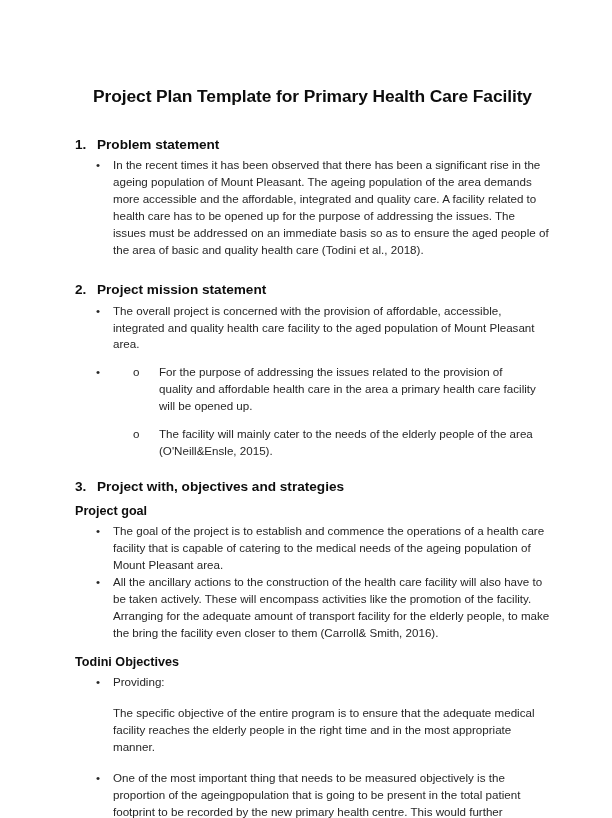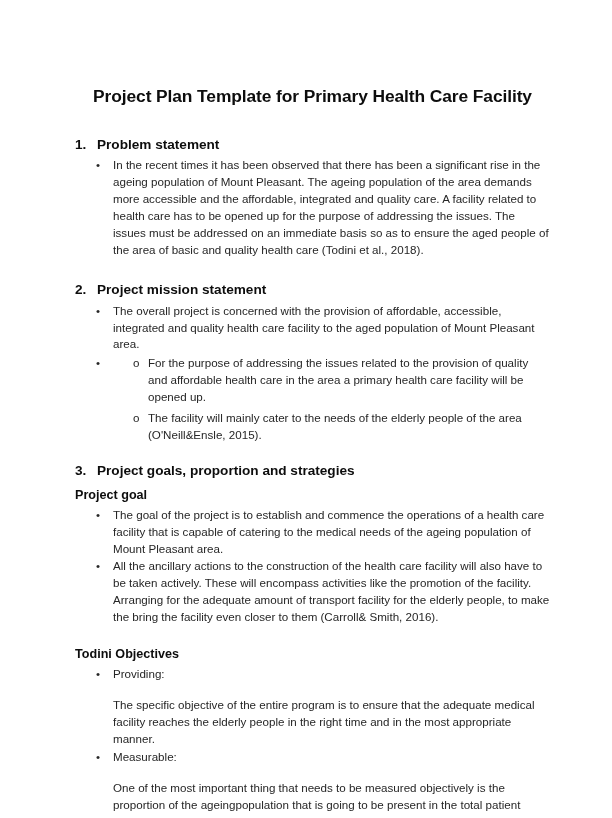--- a/index.html
+++ b/index.html
@@ -114,31 +114,31 @@
   }
   .subbullet-item > .marker {
     position: absolute;
     left: 20px;
     top: 0;
     font-size: 11.6px;
     line-height: 1.46;
     color: #262626;
   }
   .subbullet-item p {
-    margin: 0;
+    margin: 11px;
   }
 
   .section-block {
     margin-bottom: 22px;
   }
   .section-block.tight {
     margin-bottom: 18px;
   }
   .goal-block {
-    margin-bottom: 20px;
+    margin-bottom: 12px;
   }
   .objectives-block {
     margin-bottom: 0;
   }
   .section-heading.sec3 {
     margin-bottom: 7px;
   }
 </style>
 </head>
 <body>
@@ -183,21 +183,21 @@
               <p>The facility will mainly cater to the needs of the elderly people of the area (O'Neill&amp;Ensle, 2015).</p>
             </li>
           </ul>
         </li>
       </ul>
     </div>
 
     <div class="section-block objectives-block">
       <div class="section-heading sec3">
         <span class="num">3.</span>
-        <span class="htext">Project goals, proportion and strategies</span>
+        <span class="htext">Project with, objectives and strategies</span>
       </div>
 
       <div class="goal-block">
         <div class="sub-heading">Project goal</div>
         <ul class="bullets">
           <li class="bullet-item">
             <span class="marker">•</span>
             <p>The goal of the project is to establish and commence the operations of a health care facility that is capable of catering to the medical needs of the ageing population of Mount Pleasant area.</p>
           </li>
           <li class="bullet-item">
@@ -210,21 +210,20 @@
       <div>
         <div class="sub-heading">Todini Objectives</div>
         <ul class="bullets">
           <li class="bullet-item">
             <span class="marker">•</span>
             <p>Providing:</p>
             <p class="continuation">The specific objective of the entire program is to ensure that the adequate medical facility reaches the elderly people in the right time and in the most appropriate manner.</p>
           </li>
           <li class="bullet-item">
             <span class="marker">•</span>
-            <p>Measurable:</p>
             <p class="continuation">One of the most important thing that needs to be measured objectively is the proportion of the ageingpopulation that is going to be present in the total patient footprint to be recorded by the new primary health centre. This would further enhance the calculation in respect of the type of medicine that is going to be required, the number of doctors</p>
           </li>
         </ul>
       </div>
     </div>
 
   </div>
 </div>
 
 </body></html>

